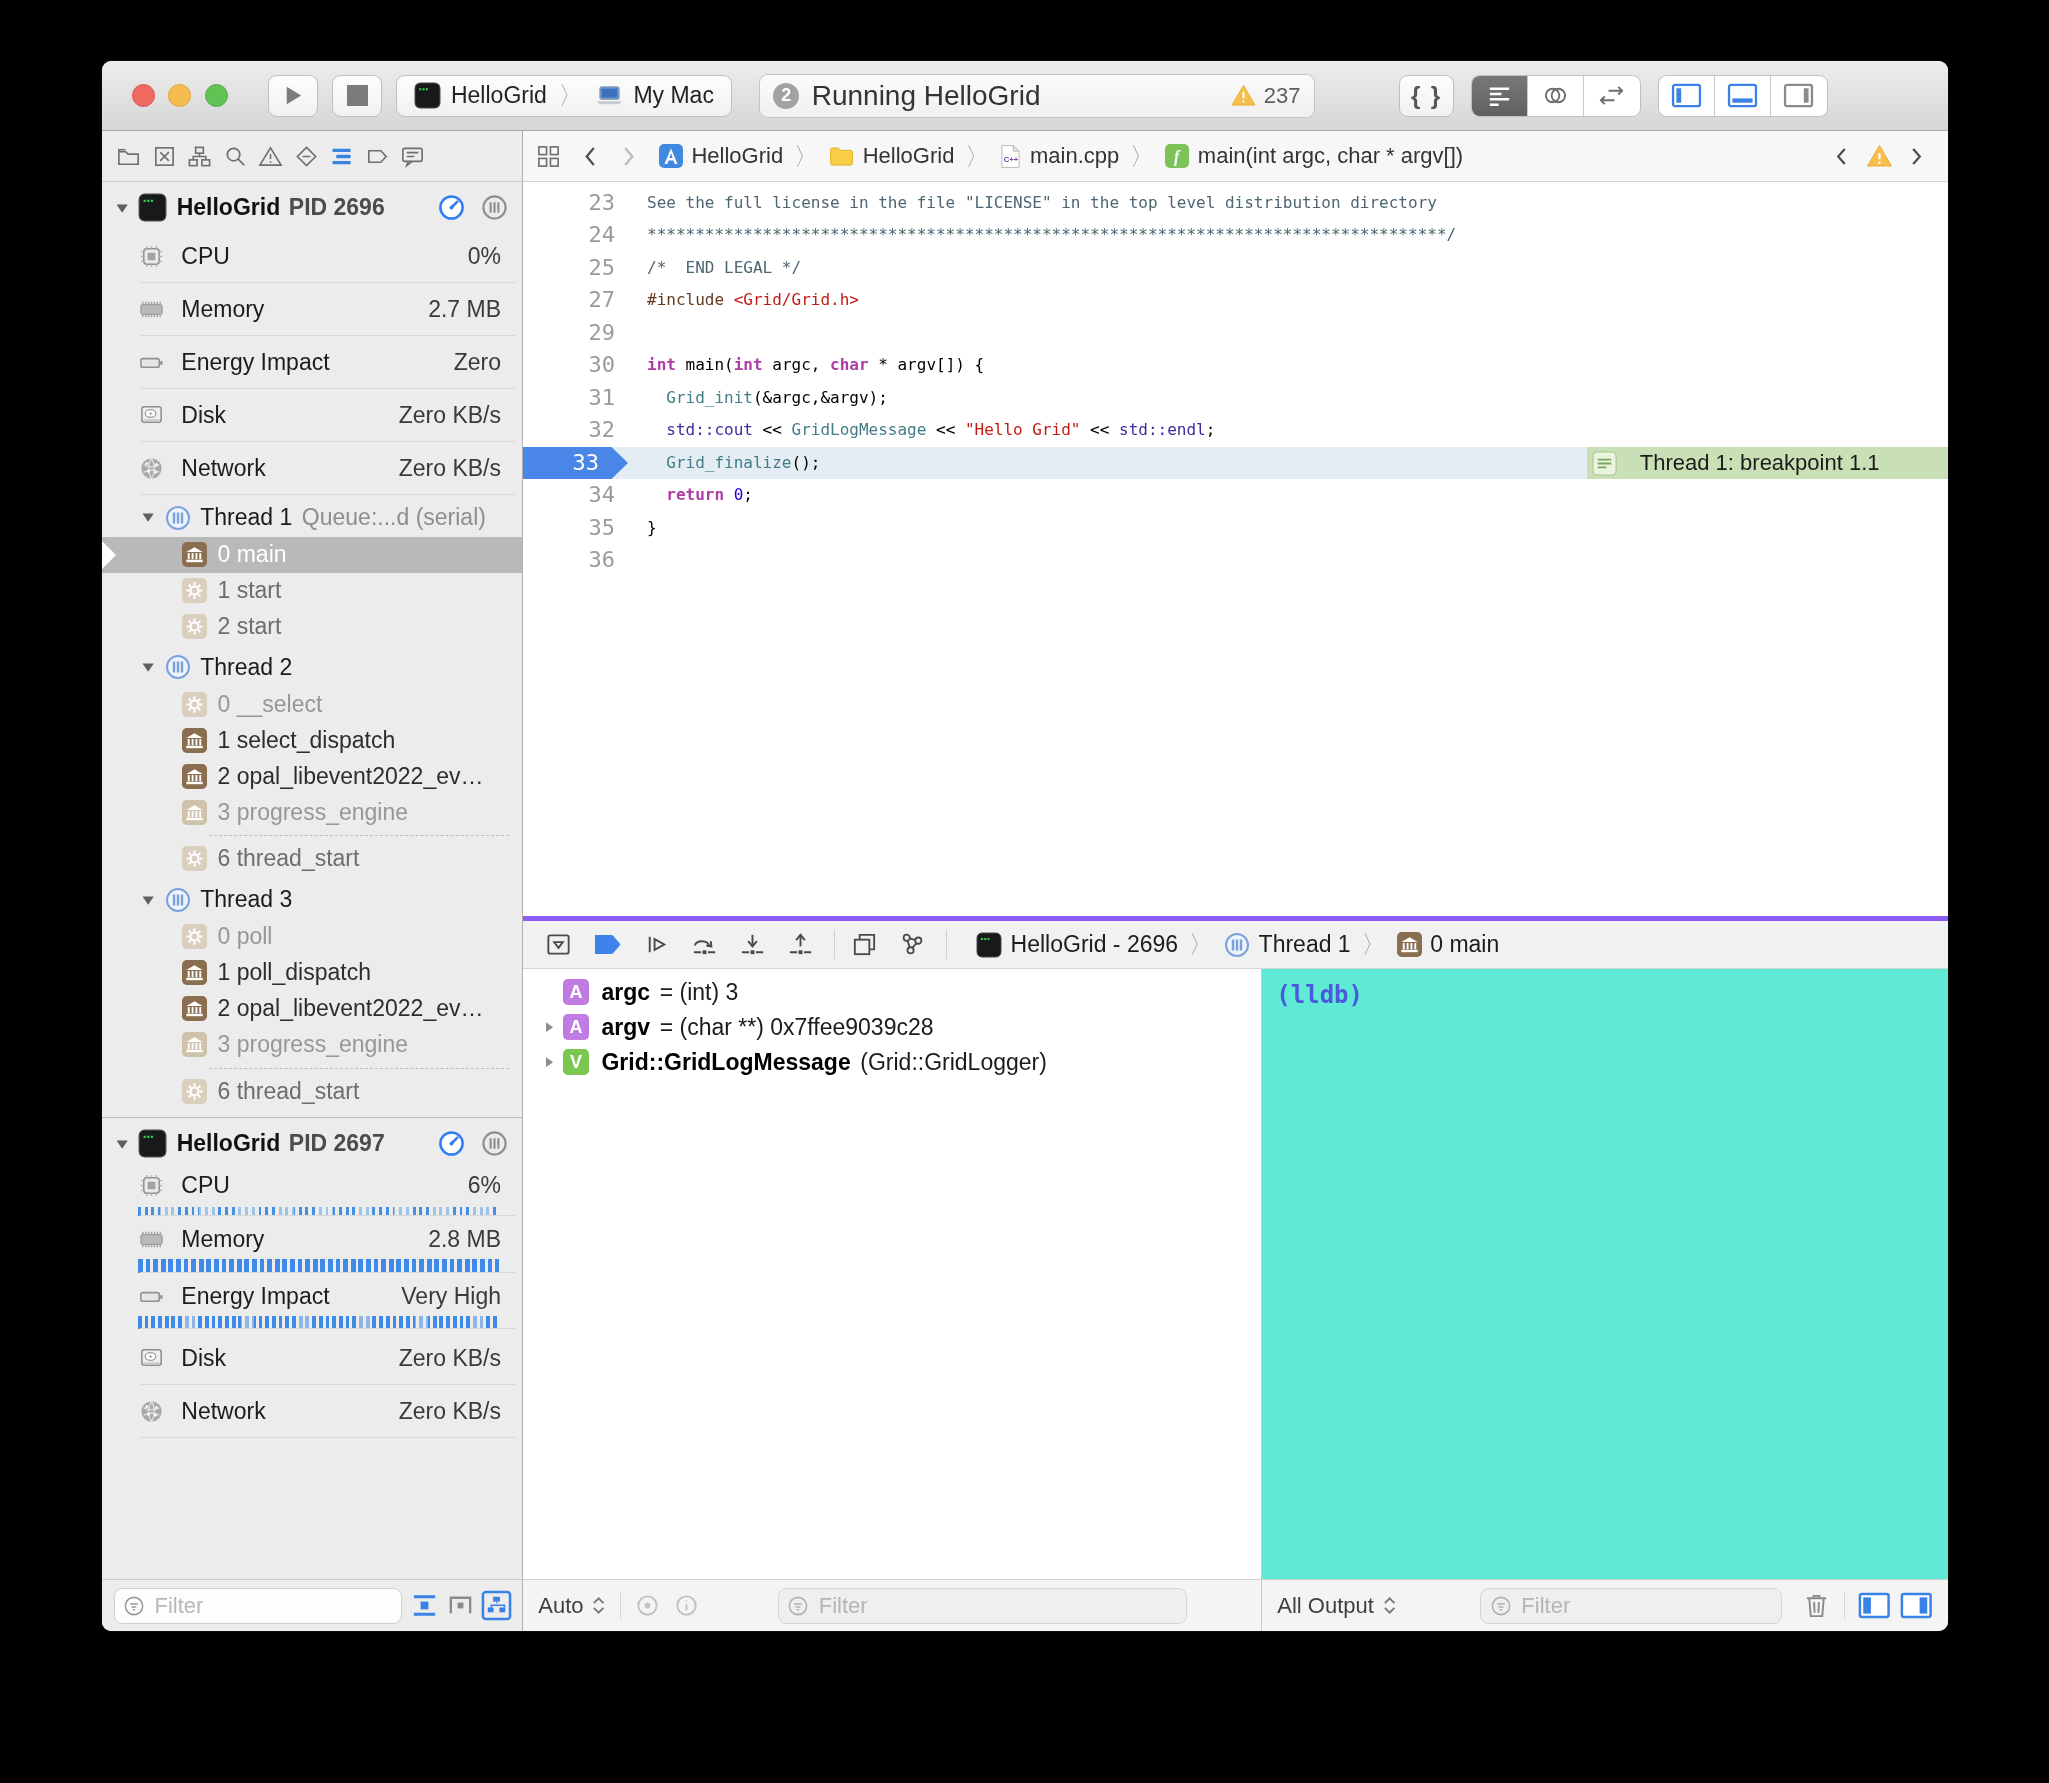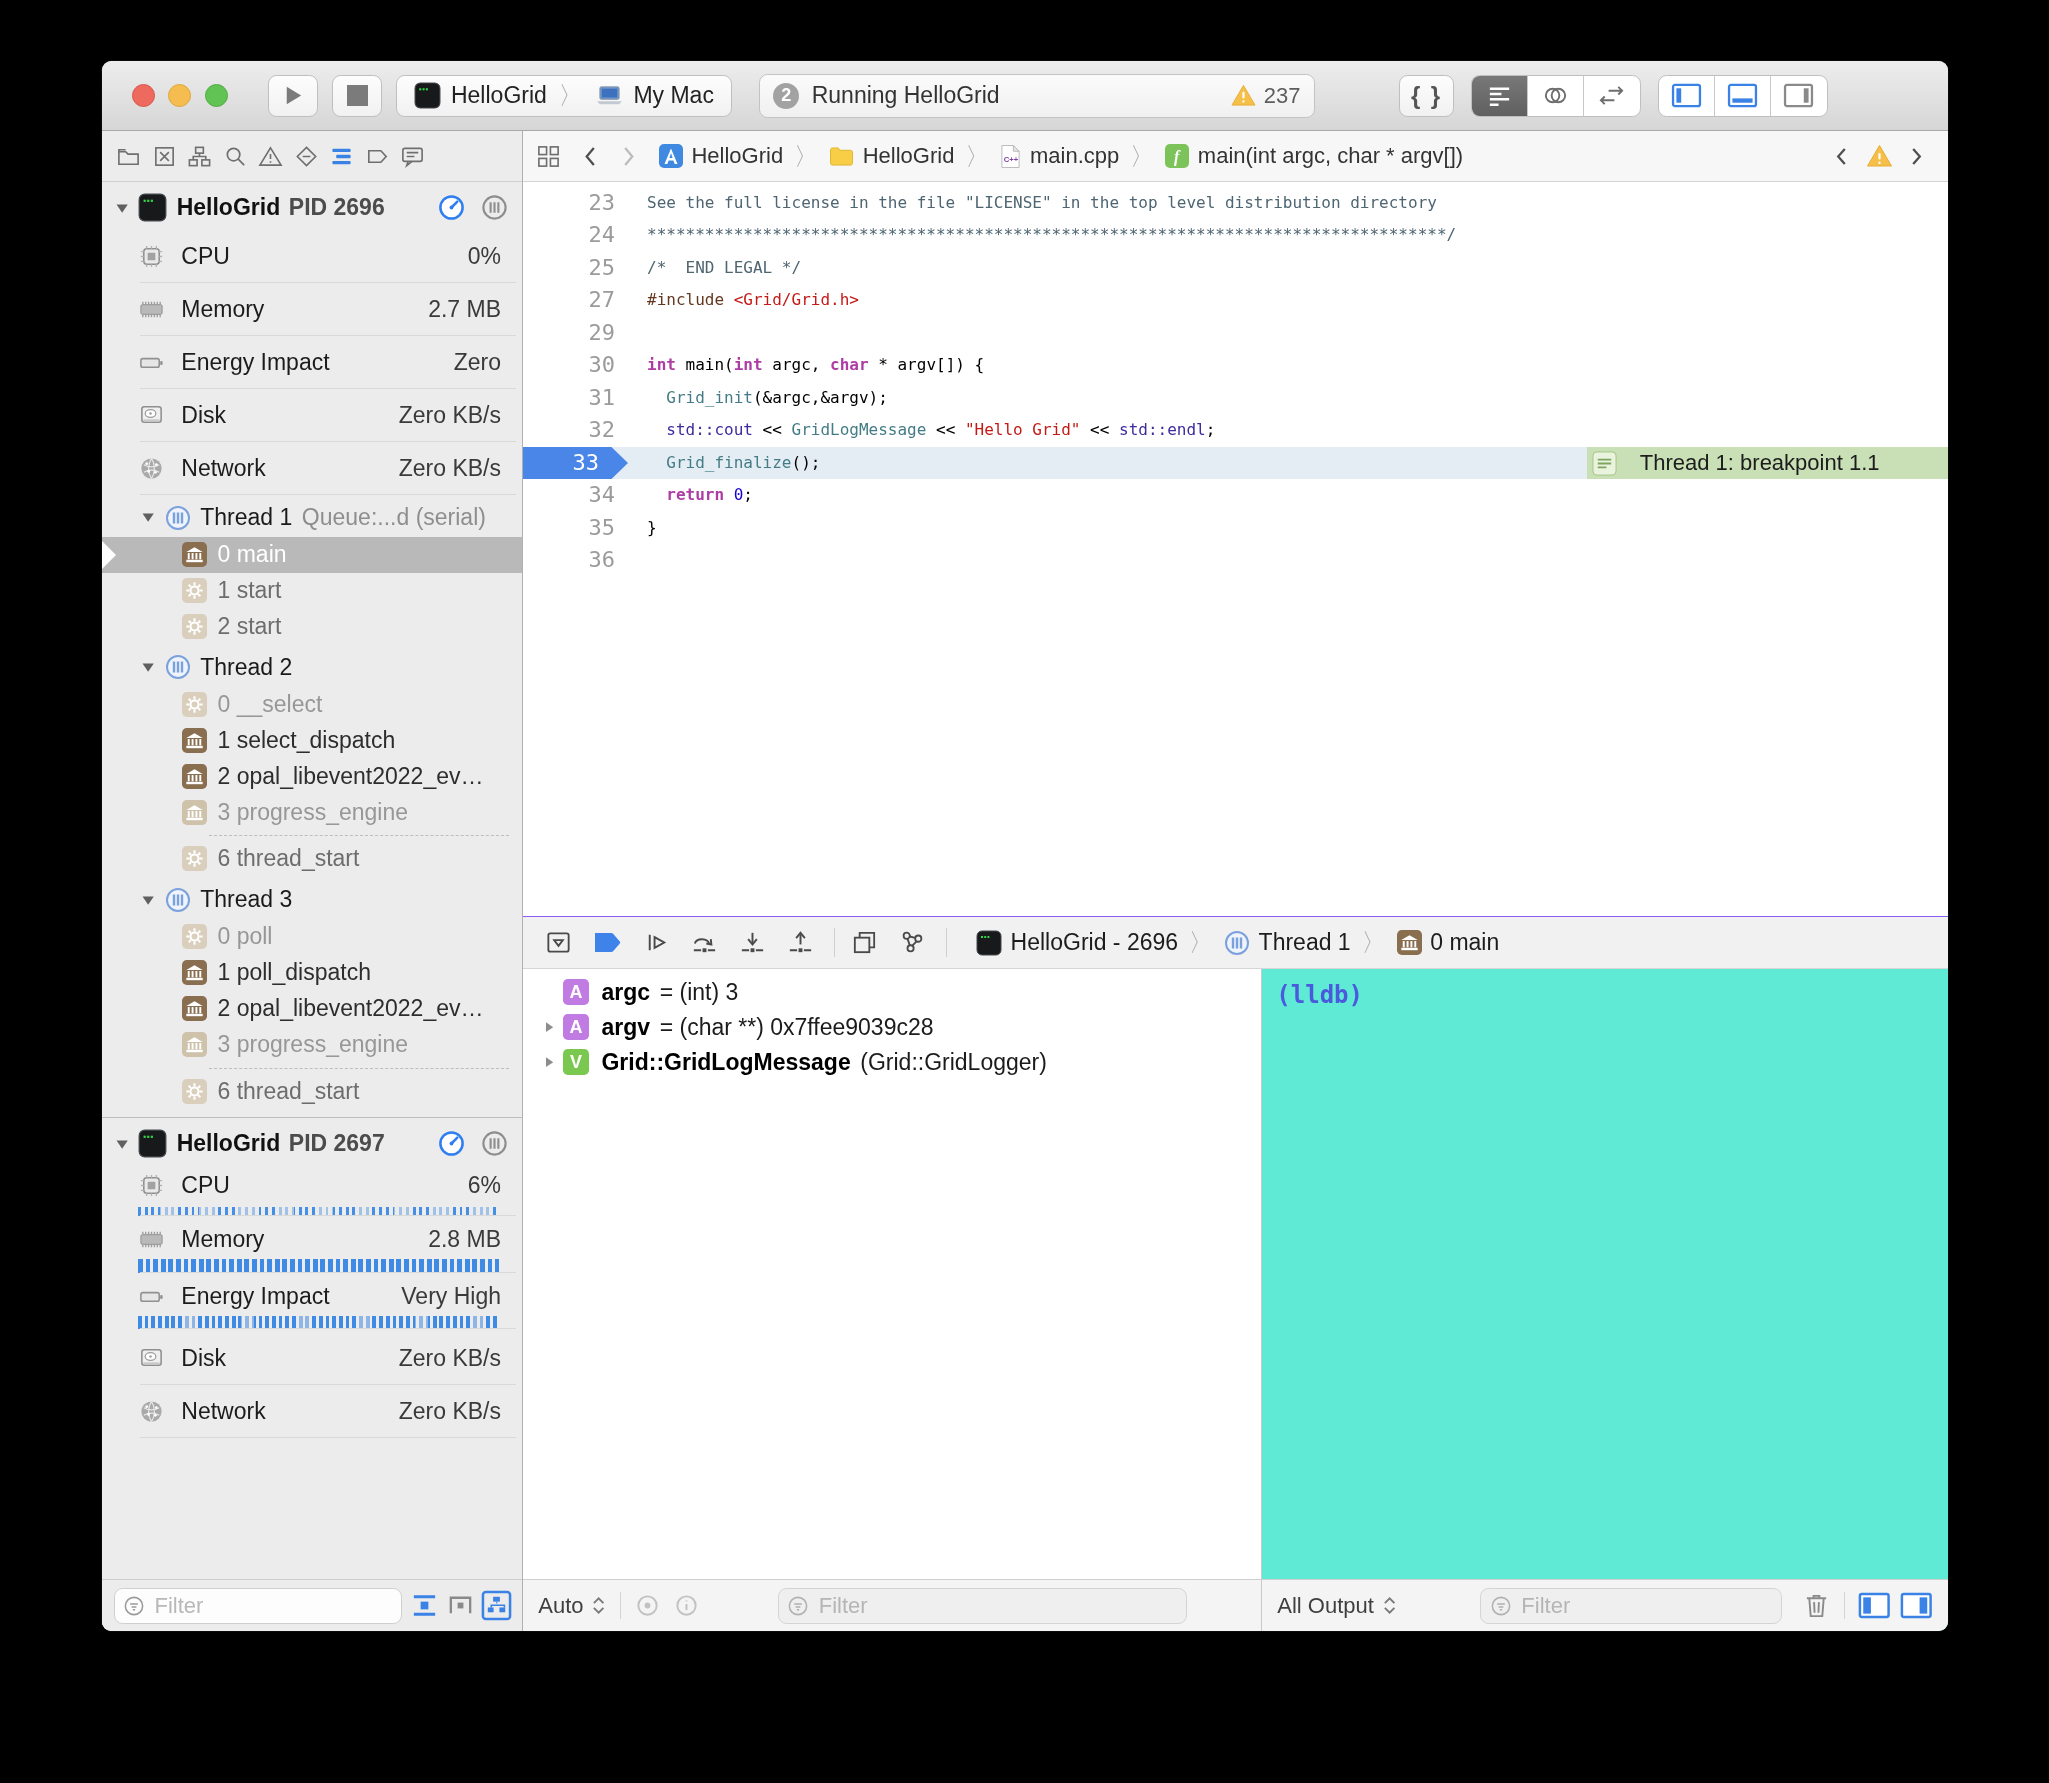--- a/index.html
+++ b/index.html
@@ -18,21 +18,21 @@
   .tl.red{ background:#ee6a5f; border:1px solid #d8574d;} .tl.yel{background:#f5bd4f;border:1px solid #dfa73b;} .tl.grn{background:#61c354;border:1px solid #51ad43;}
   .tbtn { height:42px; background:linear-gradient(#fdfdfd,#f1f1f1); border:1px solid #bfbfbf;
     border-radius:8.6px; display:flex; align-items:center; justify-content:center; }
   .run,.stop { width:50px; margin-right:14.3px; }
   .scheme { padding:0 17px; gap:9.6px; font-size:23px; color:#222; margin-right:27px; }
   .crumb-sep-lg { color:#aeaeae; font-size:25px; padding:0 1.9px; }
   .activity { width:556px; height:44px; background:linear-gradient(#fbfbfb,#f0f0f0);
     border:1px solid #c3c3c3; border-radius:8.6px; display:flex; align-items:center; padding:0 13.4px; }
   .act-badge { width:26px; height:26px; border-radius:50%; background:#a2a2a2; color:#fff;
     font-size:18px; font-weight:bold; display:flex; align-items:center; justify-content:center; margin-right:12.4px;}
-  .act-text { font-size:23px; color:#333; }
+  .act-text { font-size:28px; color:#333; }
   .act-warn { margin-left:auto; display:flex; align-items:center; gap:7.6px; font-size:22px; color:#5d5d5d; }
   .braces { width:55px; margin-left:84px; font-size:24px; color:#555; font-weight:bold; letter-spacing:1.9px;}
   .seg3 { display:flex; height:42px; border:1px solid #bfbfbf; border-radius:8.6px; overflow:hidden;
     background:#fff; margin-left:17px; }
   .seg { width:56px; display:flex; align-items:center; justify-content:center; border-right:1px solid #c9c9c9;}
   .seg:last-child{border-right:none;}
   .seg.sel { background:linear-gradient(#787878,#606060); }
   .panelgrp { display:flex; height:42px; border:1px solid #bfbfbf; border-radius:8.6px; overflow:hidden;
     background:#fff; margin-left:17px; }
   .panelgrp .seg{ width:56px; }
@@ -107,21 +107,21 @@
   .cl.bp { background:#e4edf3; }
   .bpbadge { position:absolute; left:0; top:0; width:105px; height:32.5px; background:#4a86e8;
     clip-path:polygon(0 0,84% 0,100% 50%,84% 100%,0 100%); color:#fff; font-size:22px;
     text-align:right; padding-right:29px; line-height:32.5px; }
   .annot { position:absolute; right:0; top:0; width:361px; height:32.5px; background:#c9dfb5;
     display:flex; align-items:center; gap:23px; padding-left:4.8px;
     font-family:"Liberation Sans",sans-serif; }
   .annot-tx { font-size:22px; color:#1c1c1c; }
 
   
-  .debugbar { height:53px; flex:0 0 53px; background:#f1f1f1; border-top:1px solid #8b5cf6;
+  .debugbar { height:53px; flex:0 0 53px; background:#f1f1f1; border-top:5px solid #8b5cf6;
     border-bottom:1px solid #d6d6d6; display:flex; align-items:center; padding-left:21px;text-align:center; }
   .dbic { margin-right:19px; }
   .dbsep { width:1px; height:29px; background:#cfcfcf; margin:0 15.3px 0 0; }
   .dcrumbs { display:flex; align-items:center; gap:8.6px; margin-left:13.4px; font-size:23px; color:#1c1c1c; white-space:nowrap;}
 
   
   .panes { flex:1; display:flex; min-height:0; }
   .vpane { width:738px; flex:0 0 738px; background:#fff; display:flex; flex-direction:column; }
   .cpane { flex:1; background:#5eead4; display:flex; flex-direction:column; min-width:0;}
   .vlist { flex:1; padding-top:5.7px; overflow:hidden;}

